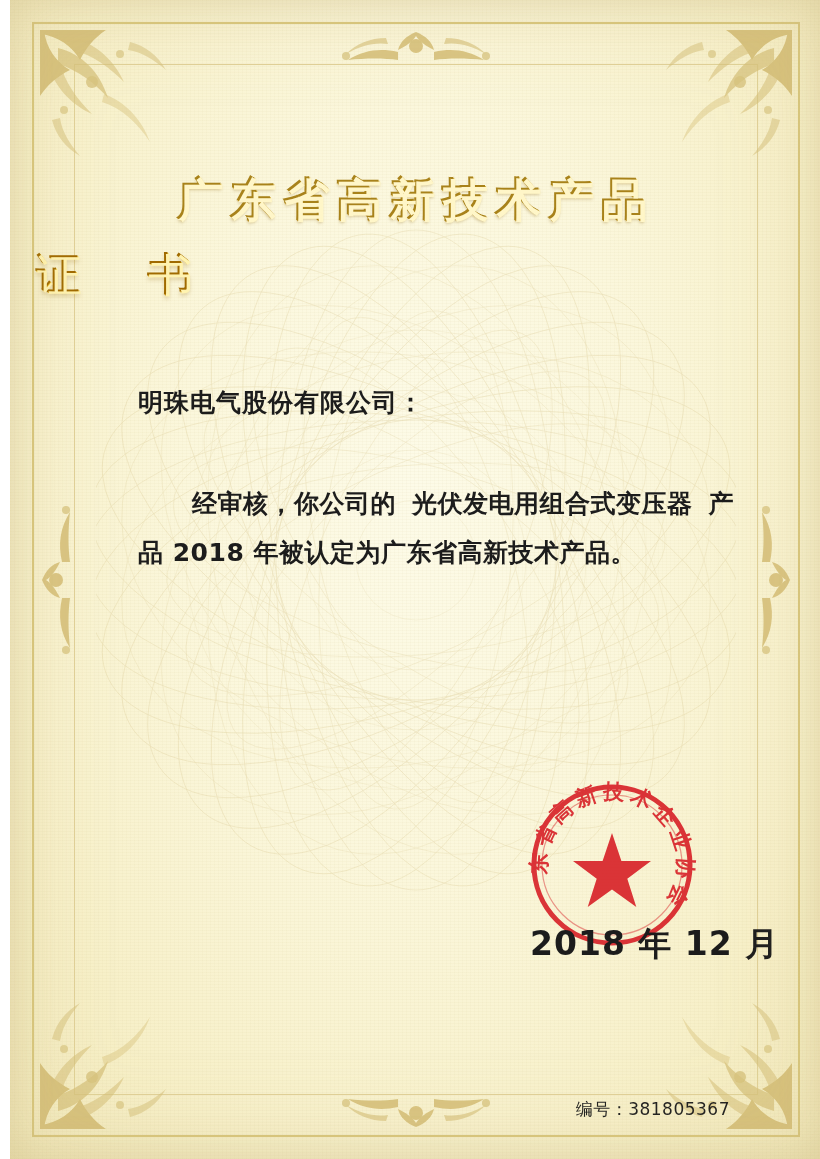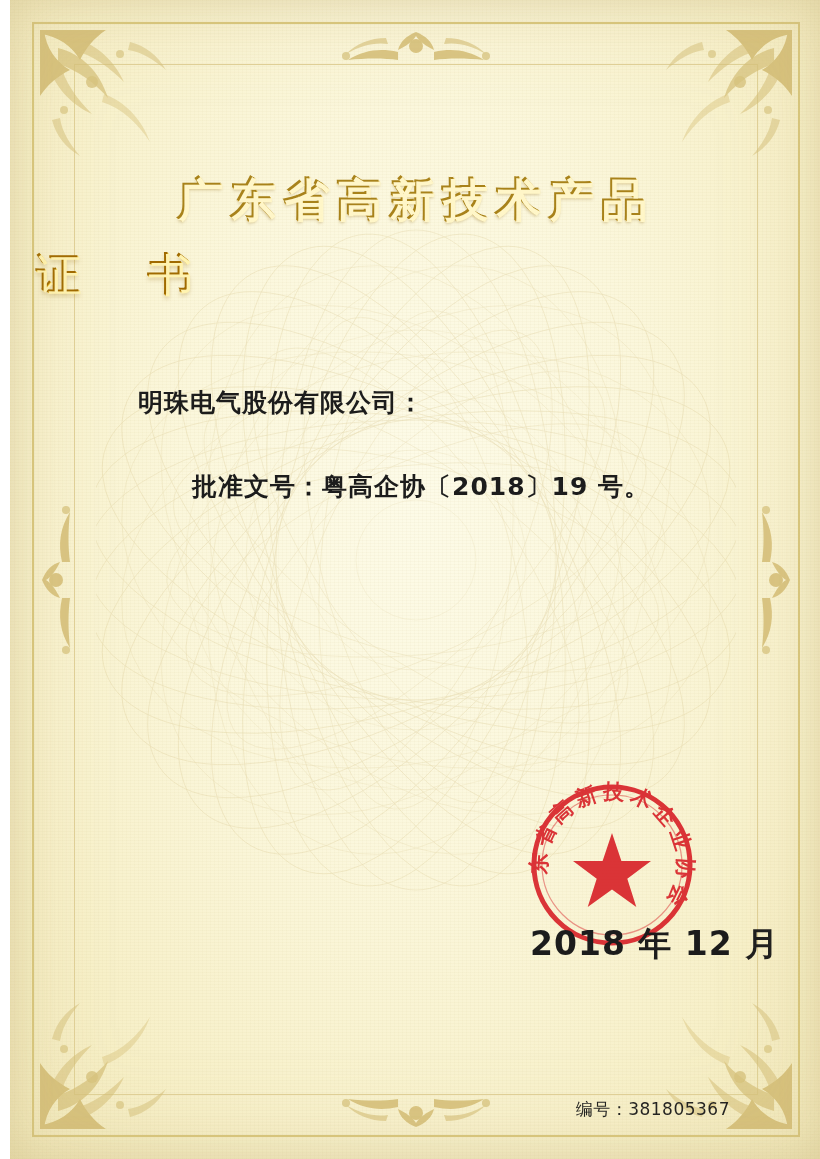--- a/index.html
+++ b/index.html
@@ -379,24 +379,24 @@
       <circle cx="30" cy="40" r="4" opacity="0.8"></circle>
     </g>
   </svg>
 
   <div class="title-main">广东省高新技术产品</div>
   <div class="title-sub">证 书</div>
 
   <div class="body-block">
     <div class="recipient">明珠电气股份有限公司：</div>
 
-
-    <div class="approval">
-      <span>批准文号：</span><span>粤高企协〔2018〕19 号。</span>
+    <div class="para">
+      <span class="indent"></span><span>经审核，你公司的</span><span class="gap"></span><span>光伏发电用组合式变压</span><span>器</span><span class="gap"></span><span>产品 2018 年被认定为广东省高新技术产品。</span>
     </div>
+
 
   </div>
 
   <svg class="seal" viewBox="0 0 180 180" xmlns="http://www.w3.org/2000/svg">
     <defs>
       <path id="sealArc" d="M 90,90 m -66,0 a 66,66 0 1,1 132,0 a 66,66 0 1,1 -132,0"></path>
     </defs>
     <g opacity="0.92">
       <circle cx="90" cy="90" r="78" fill="none" stroke="#d8242a" stroke-width="5"></circle>
       <circle cx="90" cy="90" r="70" fill="none" stroke="#d8242a" stroke-width="1.2" opacity="0.5"></circle>

